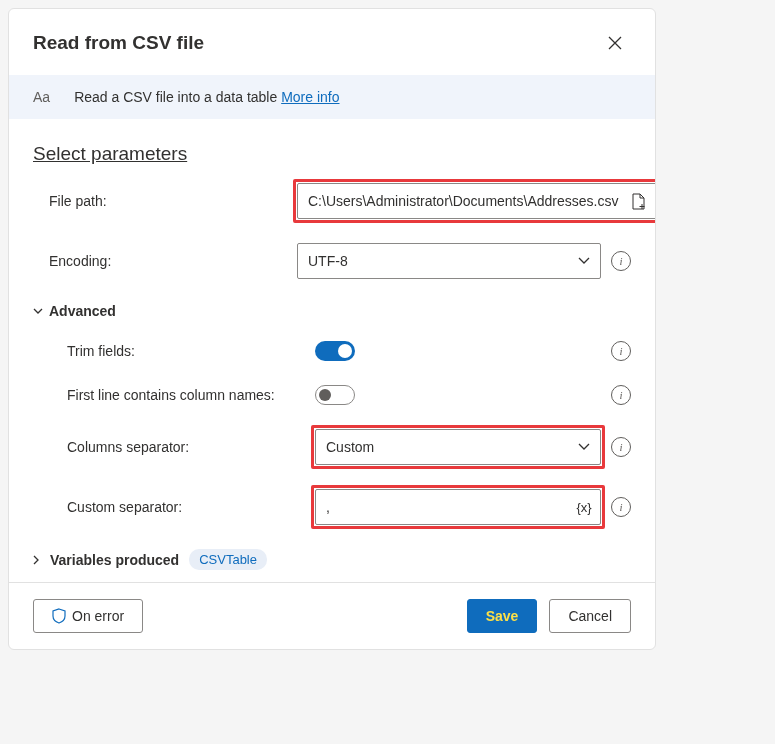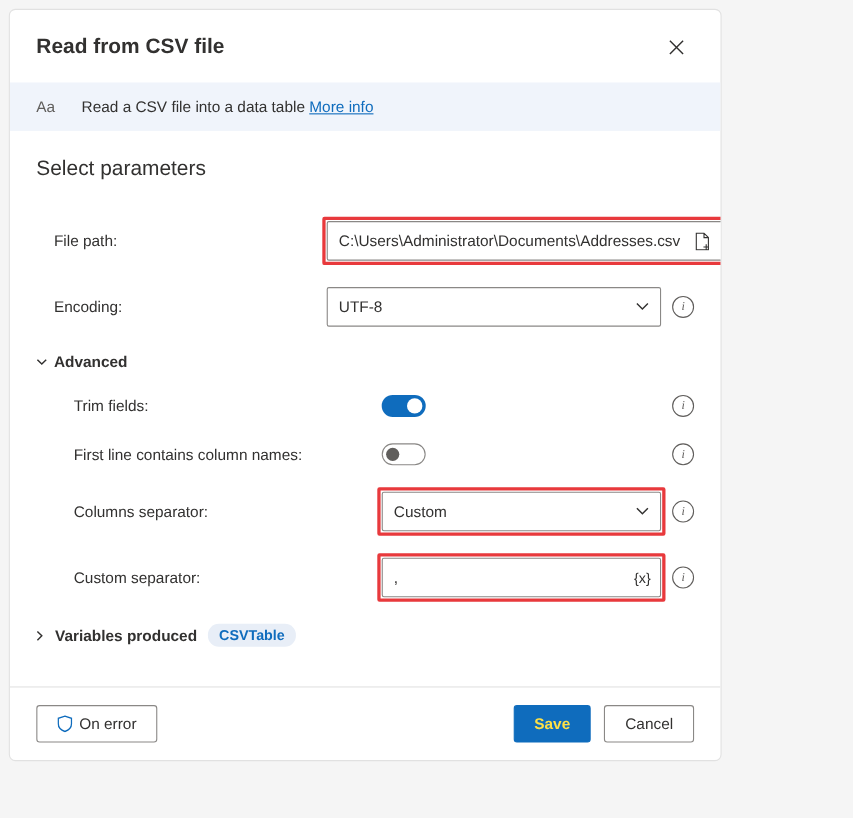--- a/index.html
+++ b/index.html
@@ -52,21 +52,22 @@
       color: #605e5c;
     }
     .more-link { color: #0f6cbd; text-decoration: underline; cursor: pointer; }
     .body {
       padding: 24px 24px 12px 24px;
     }
     .section-title {
       font-size: 19px;
       font-weight: 400;
       color: #323130;
-      margin-bottom: 36px;
+      margin-bottom: 18px;
+      text-decoration: underline;
     }
     .row {
       display: flex;
       align-items: center;
       margin-bottom: 24px;
       margin-left: 16px;
     }
     .row-label {
       width: 248px;
       font-size: 14px;
@@ -141,21 +142,21 @@
       gap: 6px;
       font-size: 14px;
       font-weight: 600;
       color: #323130;
       cursor: pointer;
       margin-bottom: 22px;
     }
     .adv-body .row-label { padding-left: 18px; width: 266px; }
     .adv-body .row-control { width: 100%; }
     .adv-body .field-wrap { max-width: 430px; }
-    .adv-body .row { justify-content: flex-start; gap: 32px; }
+    .adv-body .row { justify-content: flex-start; }
     .adv-body .help-icon { margin-left: auto; }
     .toggle {
       width: 40px;
       height: 20px;
       border-radius: 10px;
       position: relative;
       cursor: pointer;
     }
     .toggle.on { background: #0f6cbd; }
     .toggle.on::after {
@@ -185,28 +186,26 @@
       font-size: 14px;
       margin-top: 8px;
     }
     .var-label { font-weight: 600; color: #323130; }
     .var-badge {
       background: #e8eef7;
       color: #0f6cbd;
       padding: 3px 10px;
       border-radius: 10px;
       font-size: 13px;
-      font-weight: bold;
     }
     .footer {
       border-top: 1px solid #e1e1e1;
       padding: 16px 24px;
       display: flex;
       align-items: flex-end;
-      margin-top: 24px;
     }
     .btn {
       height: 34px;
       padding: 0 18px;
       border-radius: 3px;
       font-size: 14px;
       cursor: pointer;
       display: flex;
       align-items: center;
       gap: 6px;

